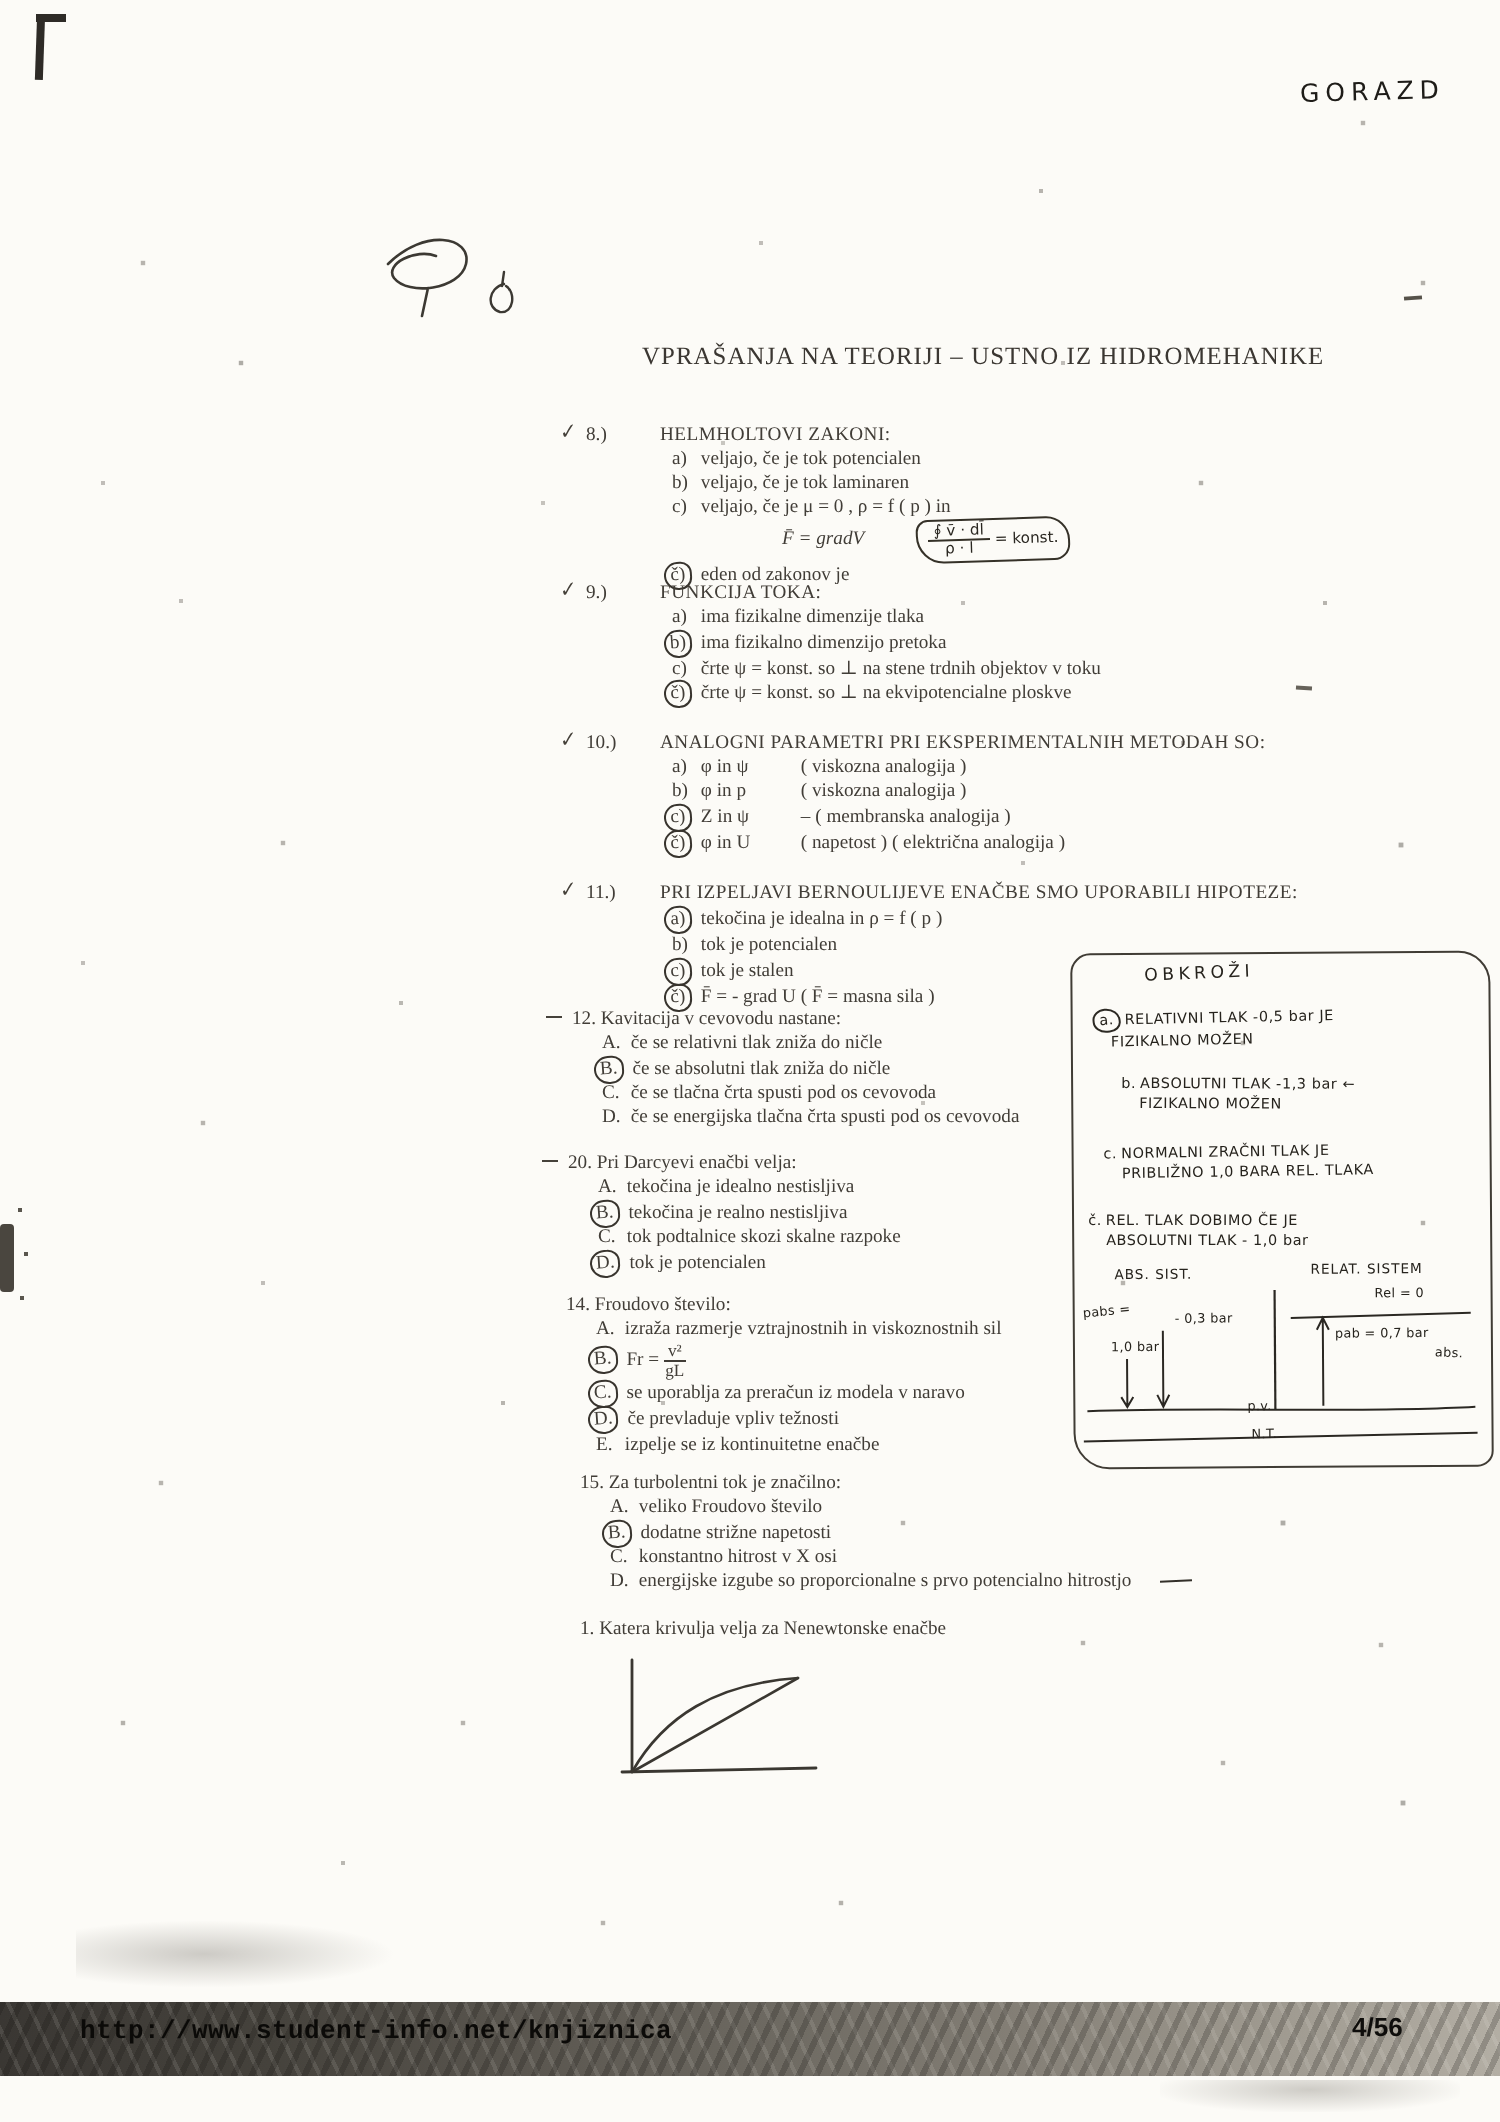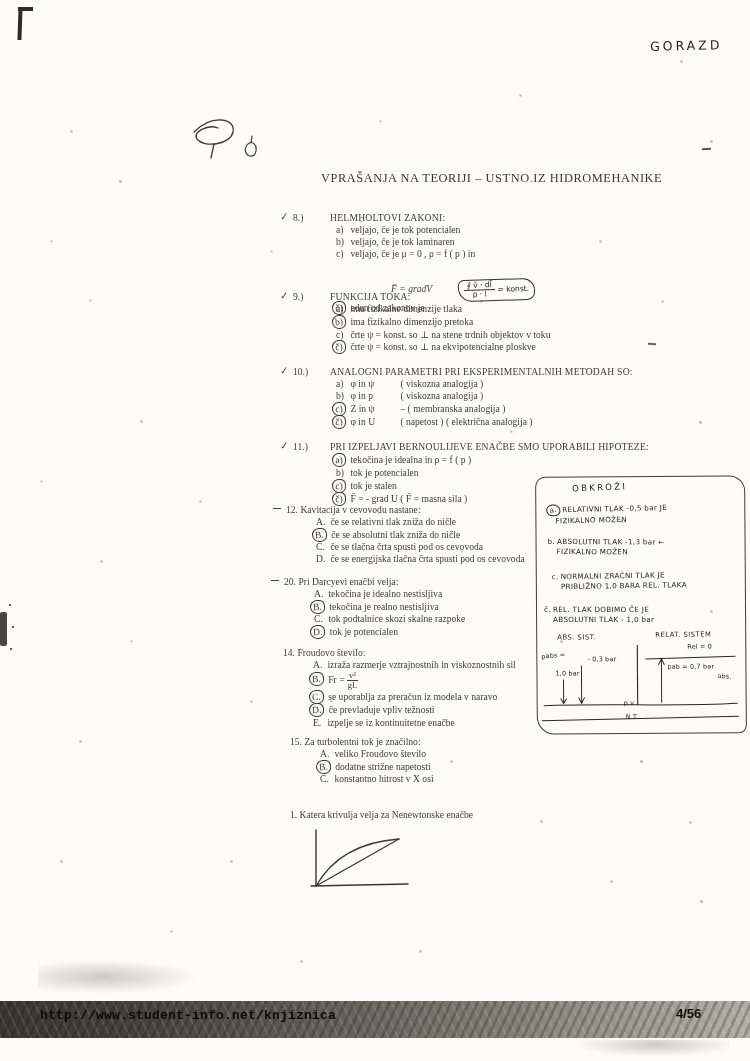--- a/index.html
+++ b/index.html
@@ -49,30 +49,30 @@
   
   .title{position:absolute;left:321px;top:171px;font-size:12.4px;letter-spacing:.55px;
          color:#3b3732;white-space:nowrap;}
 
   
   .q{position:absolute;font-size:9.6px;line-height:11.8px;white-space:nowrap;color:#413d37;}
   .qh{position:relative;height:12px;}
   .qn{display:inline-block;}
   .ht{position:absolute;left:37px;top:0;letter-spacing:.25px;}
   .opts{margin-left:43px;}
-  .opts2{margin-left:30px;}
+  .opts2{margin-left:15px;}
   .m{display:inline-block;min-width:12px;}
   .c{border:1px solid #38342e;border-radius:60% 50% 55% 65%;padding:0 2px;min-width:8px;
      text-align:center;margin-left:-4px;margin-right:2px;transform:rotate(-4deg);}
   .col1{display:inline-block;min-width:50px;}
   .tick{position:absolute;left:-13px;top:-1px;}
   .tick::before{content:"✓";font-family:"DejaVu Sans",sans-serif;font-size:10px;color:#45413a;
      display:inline-block;transform:rotate(-10deg) skewX(-8deg);}
   .predash{position:absolute;left:-13px;top:4px;width:8px;border-top:1.2px solid #45413a;}
-  .fline{margin-left:55px;font-style:italic;margin-top:20px;}
+  .fline{margin-left:55px;font-style:italic;}
   .handbox{display:inline-block;border:1.1px solid #353128;border-radius:6px 12px 8px 14px;
      padding:1px 5px;margin-left:24px;transform:rotate(-1.8deg);font-style:normal;
      font-family:"DejaVu Sans",sans-serif;font-size:7.6px;color:#2a2721;vertical-align:middle;}
   .fr{display:inline-block;text-align:center;line-height:1.1;vertical-align:middle;}
   .fr .ft{display:block;padding:0 3px;border-bottom:.9px solid #353128;}
   .fr .fb{display:block;}
   .frt{display:inline-block;text-align:center;line-height:1.05;vertical-align:middle;font-size:8.6px;}
   .frt .ft{display:block;padding:0 2px;border-bottom:.8px solid #413d37;}
   .frt .fb{display:block;}
   .tdash{display:inline-block;width:16px;height:0;border-top:1.3px solid #33302a;
@@ -225,41 +225,42 @@
       <div><span class="m">E.</span> <span>izpelje se iz kontinuitetne enačbe</span></div>
     </div>
   </div>
 
   <div class="q" style="left:290px;top:736px">
     <div><span class="qn2">15.</span> <span>Za turbolentni tok je značilno:</span></div>
     <div class="opts2">
       <div><span class="m">A.</span> <span>veliko Froudovo število</span></div>
       <div><span class="m c">B.</span> <span>dodatne strižne napetosti</span></div>
       <div><span class="m">C.</span> <span>konstantno hitrost v X osi</span></div>
+      <div><span class="m">D.</span> <span>energijske izgube so proporcionalne s prvo potencialno hitrostjo</span><i class="tdash"></i></div>
     </div>
   </div>
 
   <div class="q" style="left:290px;top:809px">
     <div><span class="qn2">1.</span> <span>Katera krivulja velja za Nenewtonske enačbe</span></div>
   </div>
 
   <svg class="q1sketch" width="120" height="70" viewBox="0 0 120 70">
     <path d="M20,4 L20,60 M15,60 L112,58" fill="none" stroke="#3a3731" stroke-width="1.4" stroke-linecap="round"></path>
     <path d="M20,60 L103,13" fill="none" stroke="#3a3731" stroke-width="1.3" stroke-linecap="round"></path>
     <path d="M20,60 C36,32 62,16 103,13" fill="none" stroke="#3a3731" stroke-width="1.3" stroke-linecap="round"></path>
   </svg>
 
   <div class="nbox">
     <div class="nb-head">OBKROŽI</div>
 
     <div class="nbi" style="left:10px;top:26px;transform:rotate(-.8deg)">
       <span class="nbm c">a.</span><span>RELATIVNI TLAK -0,5 bar JE</span>
       <span class="l2">FIZIKALNO MOŽEN</span>
     </div>
-    <div class="nbi" style="left:11px;top:60px;transform:rotate(.6deg)">
+    <div class="nbi" style="left:24px;top:60px;transform:rotate(.6deg)">
       <span class="nbm">b.</span><span>ABSOLUTNI TLAK -1,3 bar ←</span>
       <span class="l2">FIZIKALNO MOŽEN</span>
     </div>
     <div class="nbi" style="left:15px;top:94px;transform:rotate(-.5deg)">
       <span class="nbm">c.</span><span>NORMALNI ZRAČNI TLAK JE</span>
       <span class="l2">PRIBLIŽNO 1,0 BARA REL. TLAKA</span>
     </div>
     <div class="nbi" style="left:7px;top:128px;transform:rotate(.4deg)">
       <span class="nbm">č.</span><span>REL. TLAK DOBIMO ČE JE</span>
       <span class="l2">ABSOLUTNI TLAK - 1,0 bar</span>

